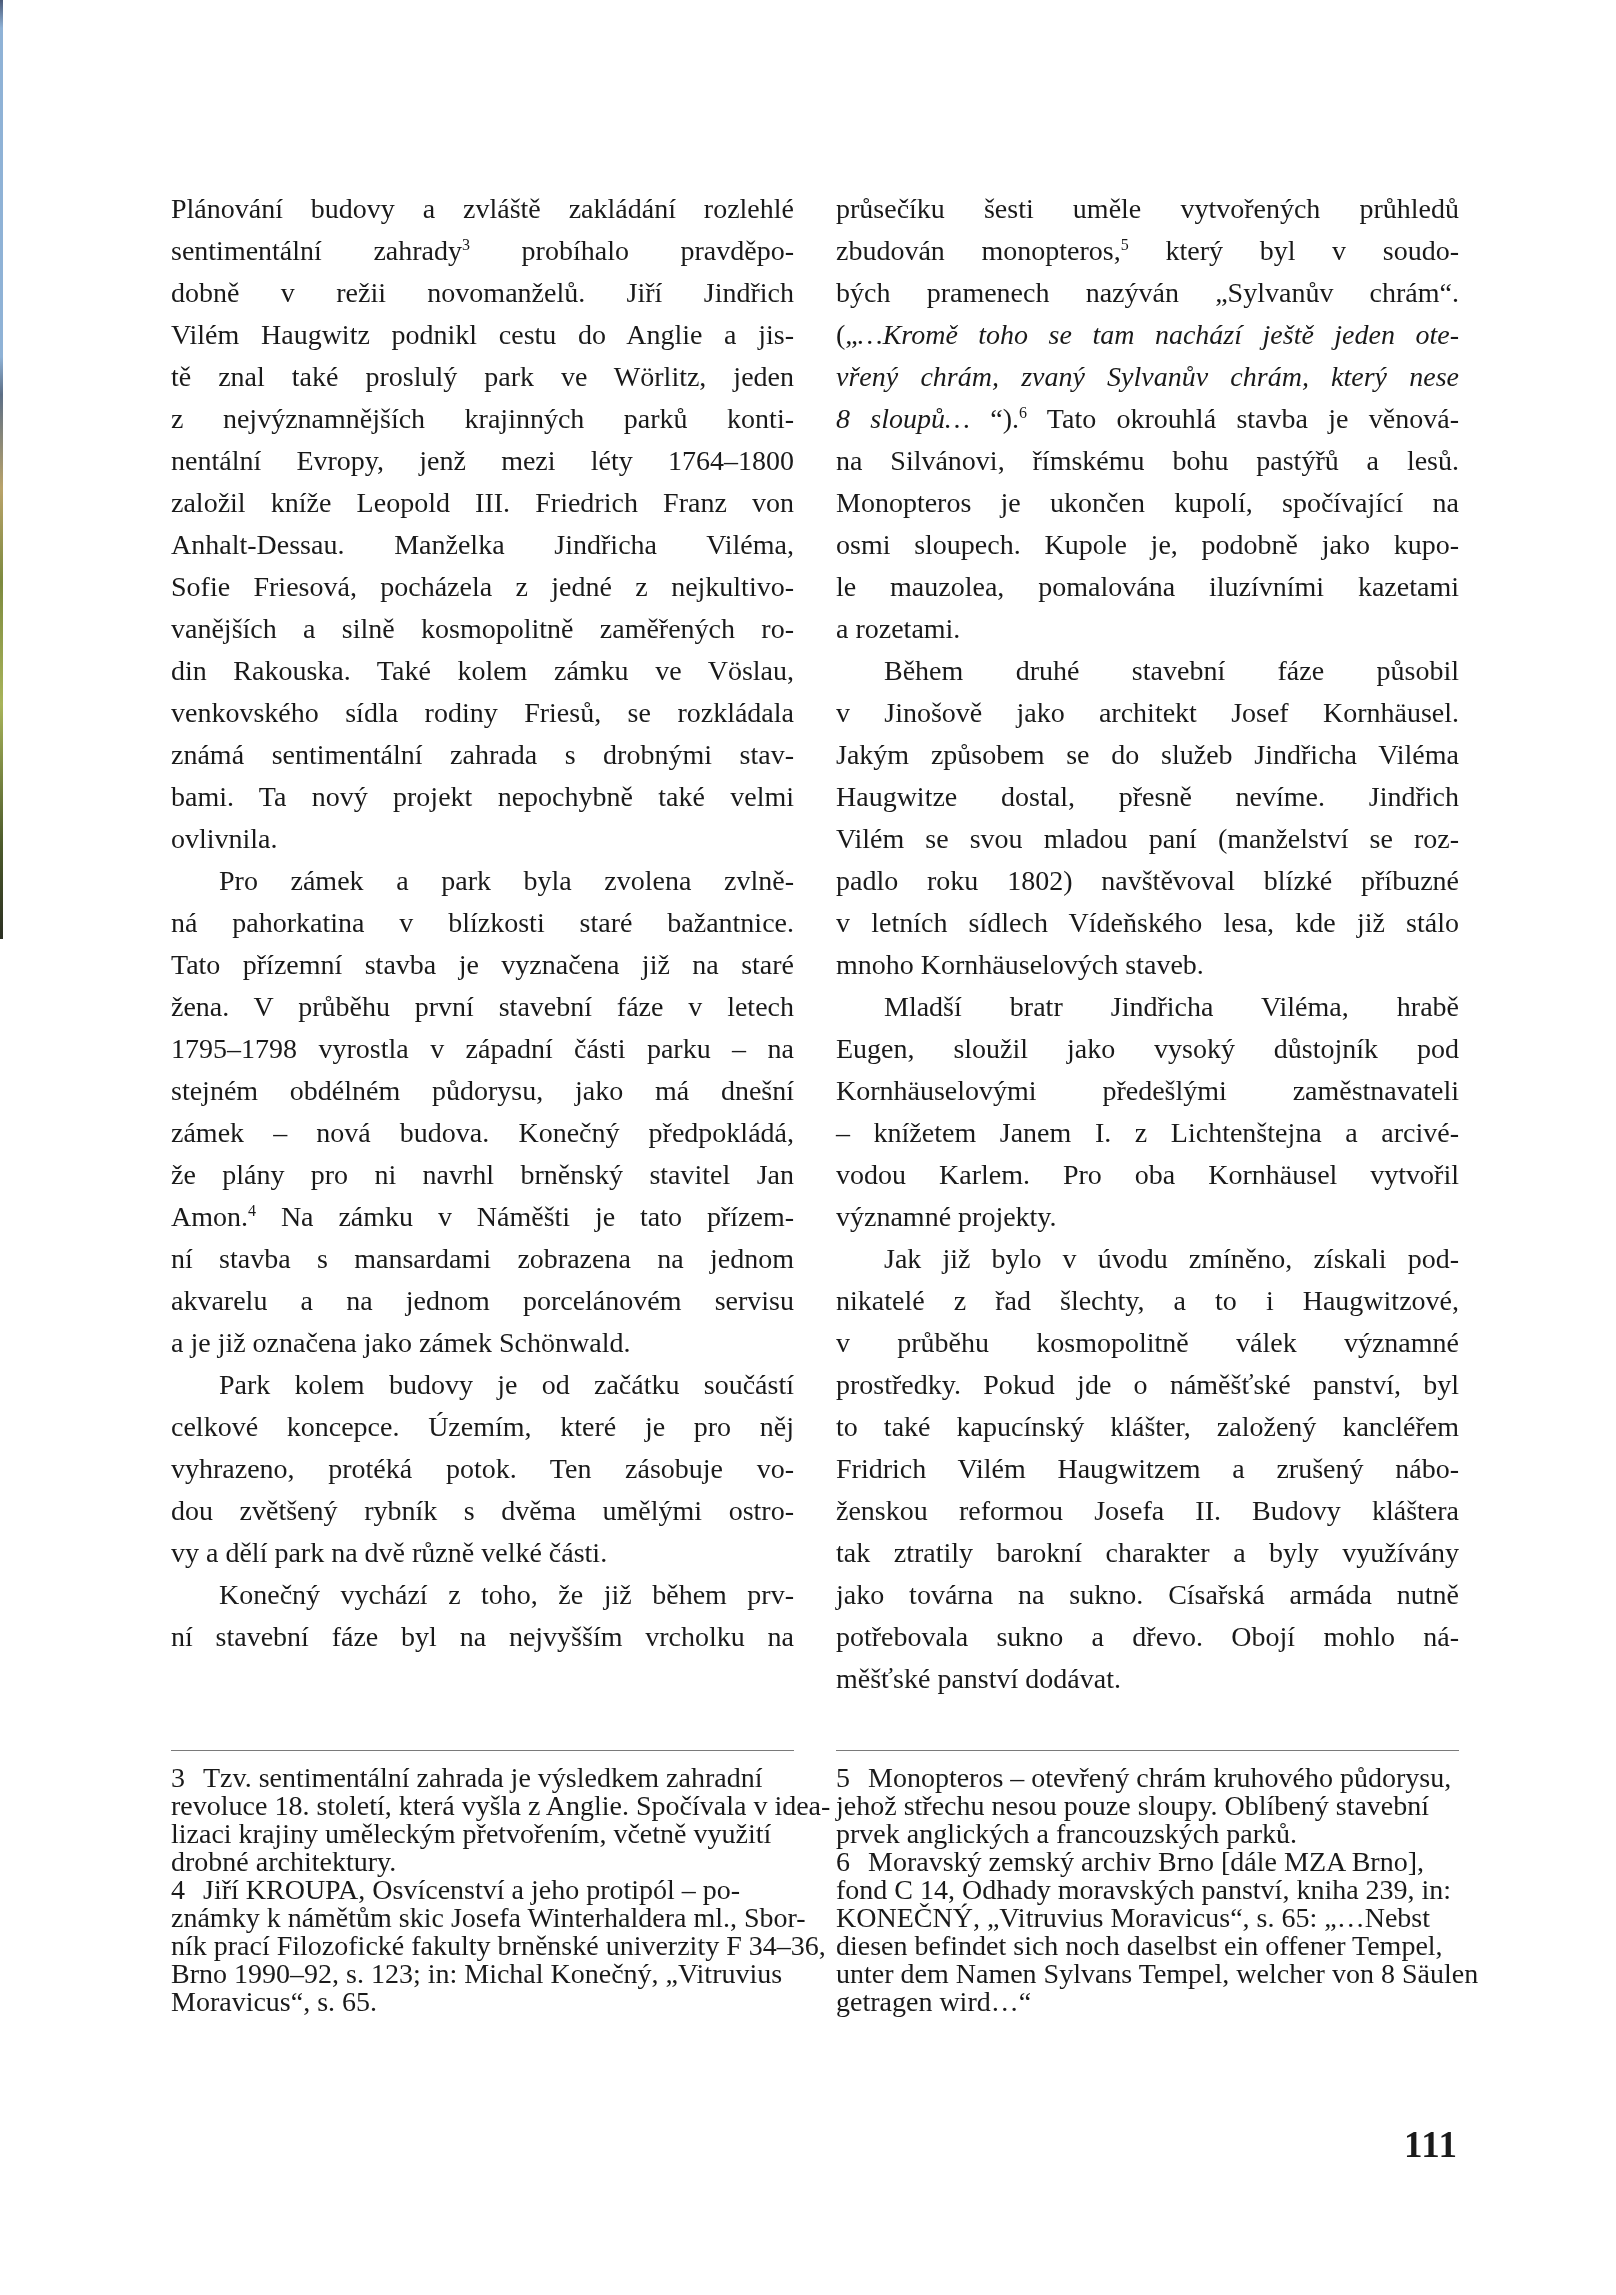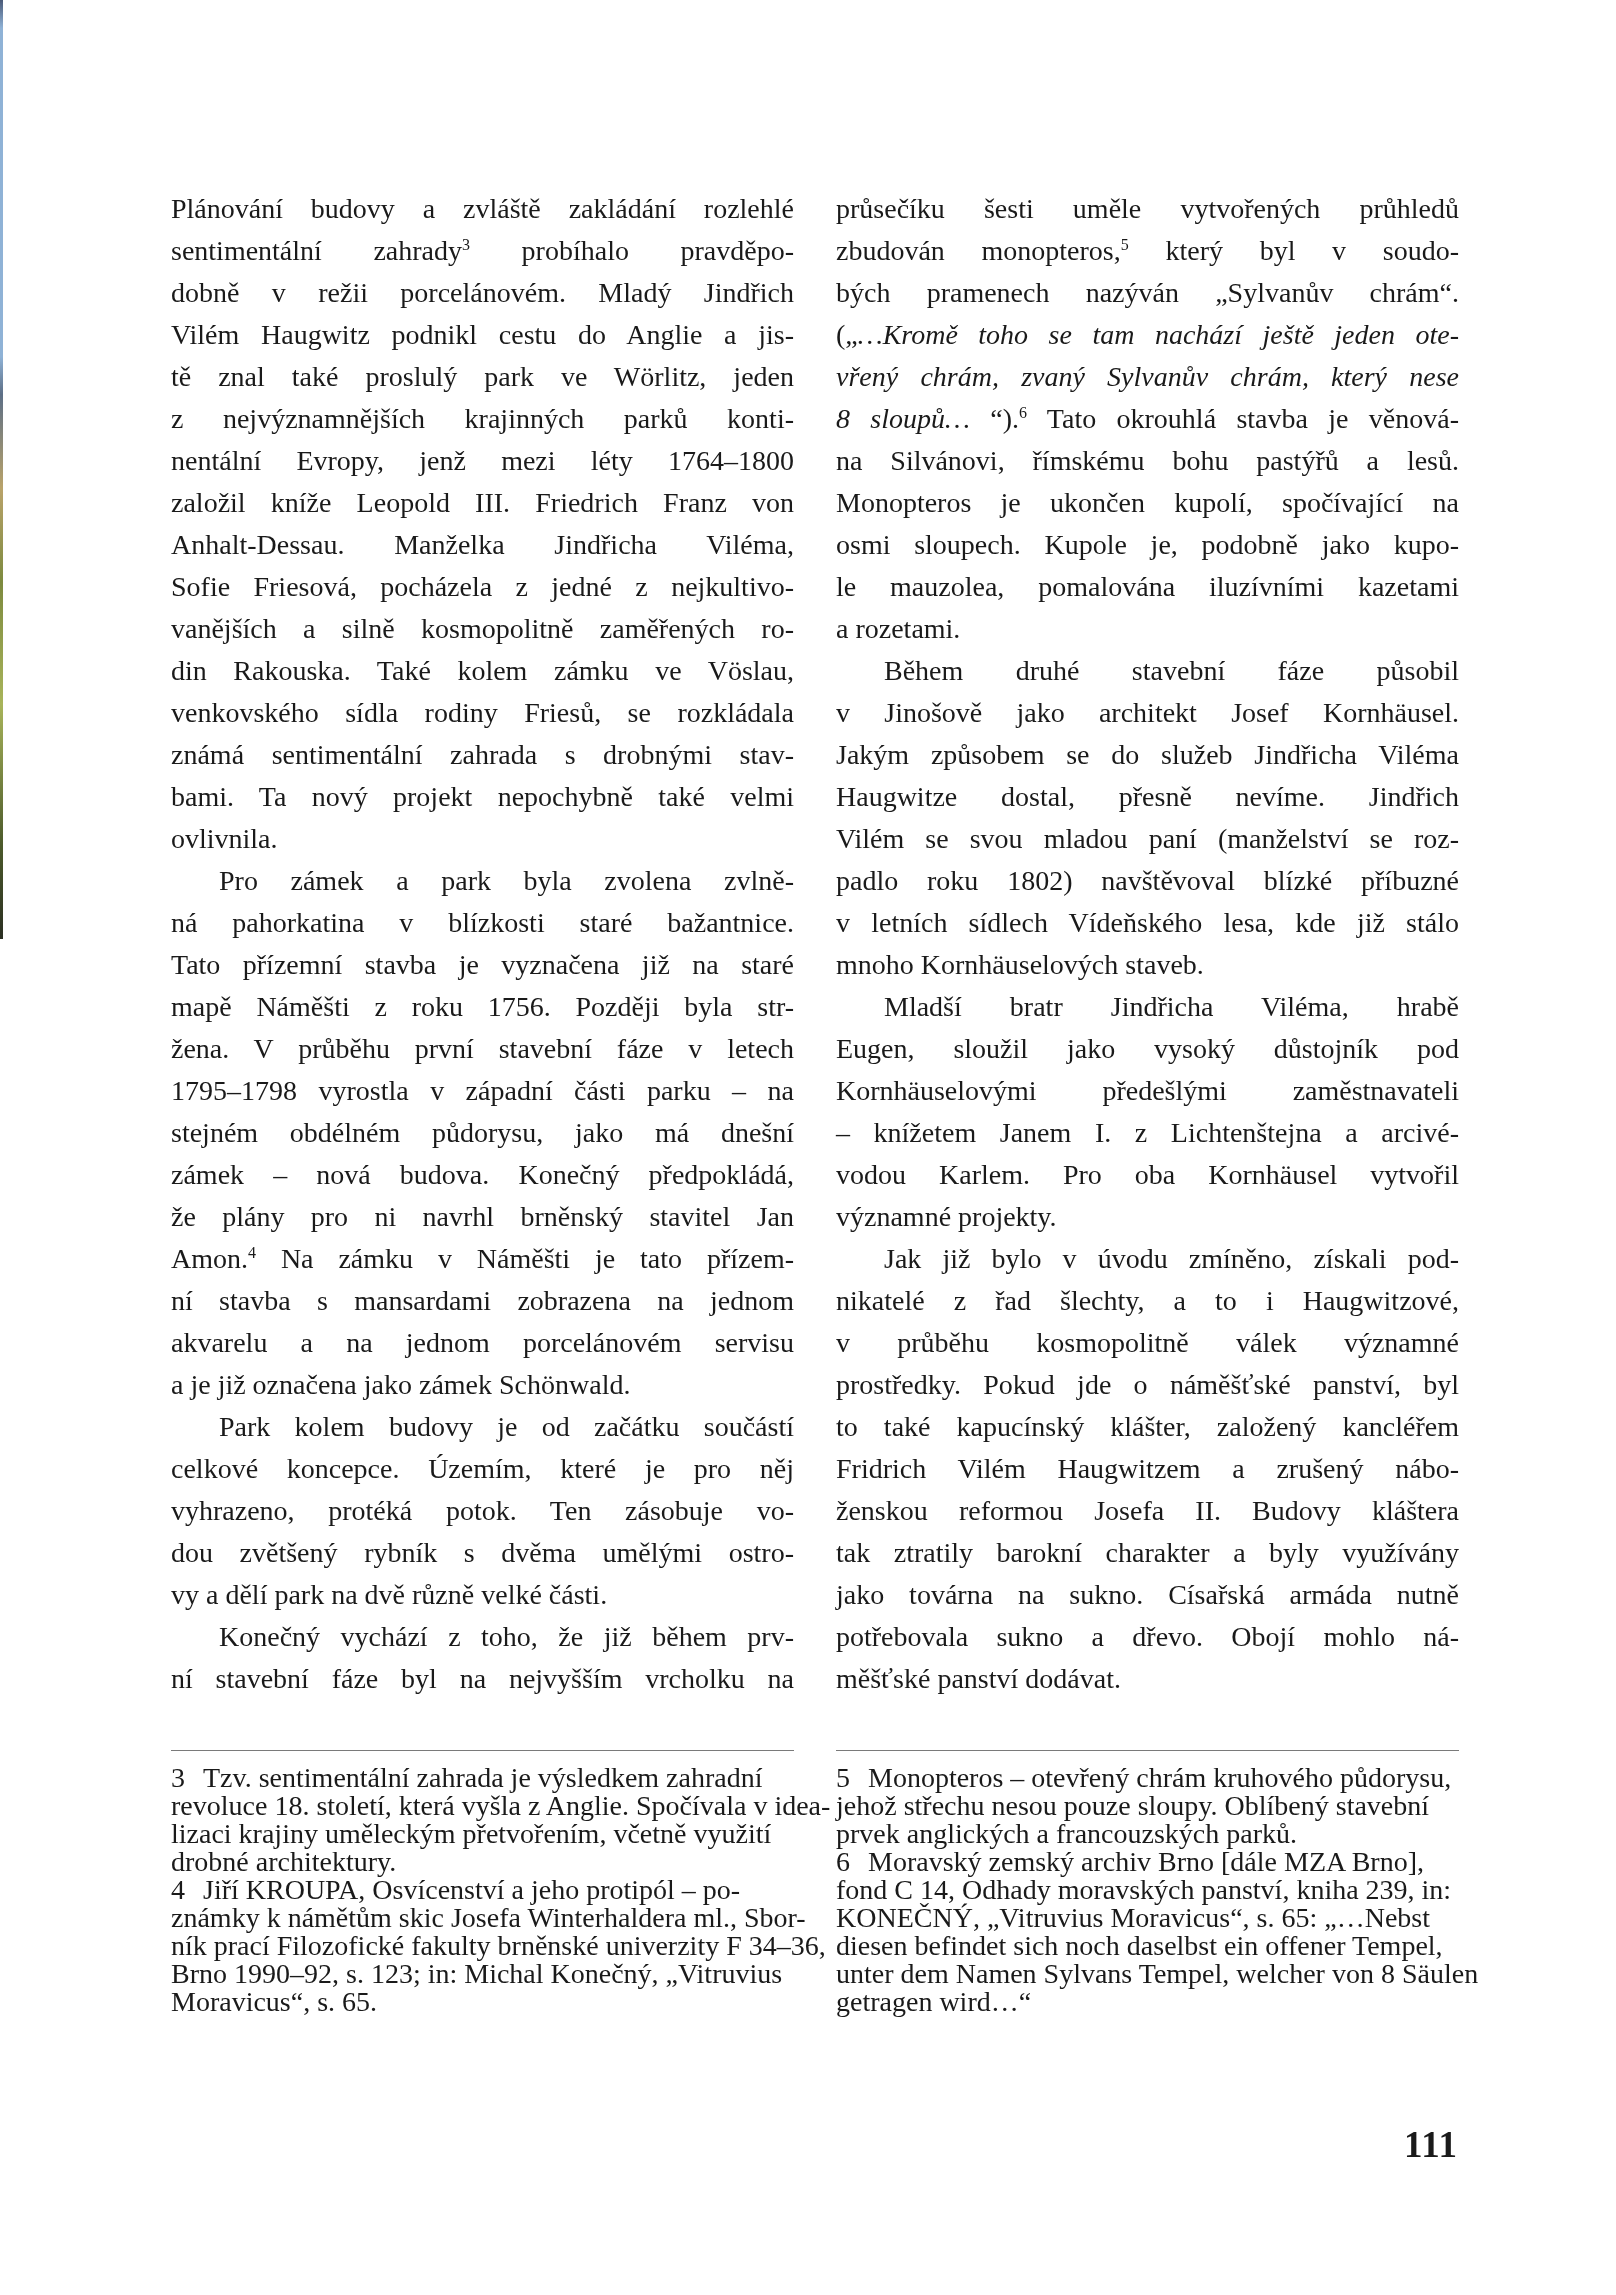--- a/index.html
+++ b/index.html
@@ -88,38 +88,37 @@
     }
   </style>
 </head>
 <body>
 
 <div class="edge-strip"></div>
 
 <div class="column col-left" id="col-left">
     <span class="line"><span>Plánování budovy a zvláště zakládání rozlehlé</span></span>
     <span class="line"><span>sentimentální zahrady</span><sup>3</sup><span> probíhalo pravděpo-</span></span>
-    <span class="line"><span>dobně v režii porcelánovém. Mladý Jindřich</span></span>
+    <span class="line"><span>dobně v režii novomanželů. Jiří Jindřich</span></span>
     <span class="line"><span>Vilém Haugwitz podnikl cestu do Anglie a jis-</span></span>
     <span class="line"><span>tě znal také proslulý park ve Wörlitz, jeden</span></span>
     <span class="line"><span>z nejvýznamnějších krajinných parků konti-</span></span>
     <span class="line"><span>nentální Evropy, jenž mezi léty 1764–1800</span></span>
     <span class="line"><span>založil kníže Leopold III. Friedrich Franz von</span></span>
     <span class="line"><span>Anhalt-Dessau. Manželka Jindřicha Viléma,</span></span>
     <span class="line"><span>Sofie Friesová, pocházela z jedné z nejkultivo-</span></span>
     <span class="line"><span>vanějších a silně kosmopolitně zaměřených ro-</span></span>
     <span class="line"><span>din Rakouska. Také kolem zámku ve Vöslau,</span></span>
     <span class="line"><span>venkovského sídla rodiny Friesů, se rozkládala</span></span>
     <span class="line"><span>známá sentimentální zahrada s drobnými stav-</span></span>
     <span class="line"><span>bami. Ta nový projekt nepochybně také velmi</span></span>
     <span class="line last"><span>ovlivnila.</span></span>
     <span class="line indent"><span>Pro zámek a park byla zvolena zvlně-</span></span>
     <span class="line"><span>ná pahorkatina v blízkosti staré bažantnice.</span></span>
     <span class="line"><span>Tato přízemní stavba je vyznačena již na staré</span></span>
-    <span class="line"><span>mapě Náměšti z roku 1756. Později byla str-</span></span>
     <span class="line"><span>žena. V průběhu první stavební fáze v letech</span></span>
     <span class="line"><span>1795–1798 vyrostla v západní části parku – na</span></span>
     <span class="line"><span>stejném obdélném půdorysu, jako má dnešní</span></span>
     <span class="line"><span>zámek – nová budova. Konečný předpokládá,</span></span>
     <span class="line"><span>že plány pro ni navrhl brněnský stavitel Jan</span></span>
     <span class="line"><span>Amon.</span><sup>4</sup><span> Na zámku v Náměšti je tato přízem-</span></span>
     <span class="line"><span>ní stavba s mansardami zobrazena na jednom</span></span>
     <span class="line"><span>akvarelu a na jednom porcelánovém servisu</span></span>
     <span class="line last"><span>a je již označena jako zámek Schönwald.</span></span>
     <span class="line indent"><span>Park kolem budovy je od začátku součástí</span></span>

